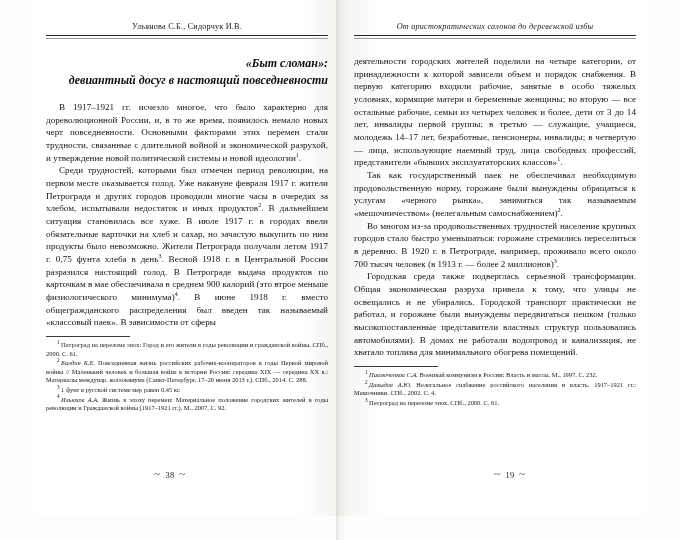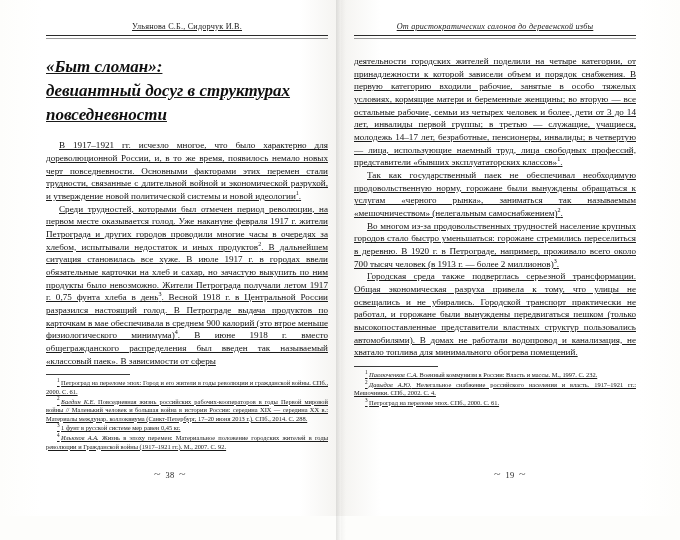--- a/index.html
+++ b/index.html
@@ -21,21 +21,20 @@
     background: #fdfdfb;
     display: flex;
   }
   .page {
     position: relative;
     width: 340px;
     height: 516px;
     box-sizing: border-box;
     padding: 22px 0 16px 0;
     background: linear-gradient(to right, #fcfcfa, #ffffff 20%, #ffffff 80%, #fbfbf9);
-    text-decoration: underline;
   }
   .page.left {
     padding-left: 46px;
     padding-right: 12px;
     background: linear-gradient(to right, #fdfdfb, #ffffff 12%, #ffffff 88%, #f4f3f0);
   }
   .page.right {
     padding-left: 14px;
     padding-right: 44px;
     background: linear-gradient(to right, #f4f3f0, #ffffff 12%, #ffffff 88%, #fdfdfb);
@@ -63,24 +62,24 @@
   }
   .head-rule {
     border: 0;
     border-top: 1.1px solid #2b2b2b;
     border-bottom: 0.5px solid #9a9a9a;
     margin: 0 0 16px 0;
     height: 2px;
   }
 
   .article-title {
-    text-align: left;
+    text-align: right;
     font-weight: bold;
     font-style: italic;
-    font-size: 17px;
+    font-size: 12px;
     line-height: 1.42;
     margin: 6px 0 12px 0;
     color: #0f0f0f;
   }
   .article-title .line { display: block; }
 
   .body-text {
     font-size: 9.15px;
     line-height: 1.385;
     text-align: justify;
@@ -145,21 +144,21 @@
 <body>
 
 <div class="spread">
 
   <div class="page left">
     <div class="running-head">Ульянова С.Б., Сидорчук И.В.</div>
     <hr class="head-rule">
 
     <div class="article-title">
       <span class="line">«Быт сломан»:</span>
-      <span class="line">девиантный досуг в структурах повседневности</span>
+      <span class="line">девиантный досуг в настоящий повседневности</span>
     </div>
 
     <div class="body-text">
       <p><span>В 1917–1921 гг. исчезло многое, что было характерно для дореволюционной России, и, в то же время, появилось немало новых черт повседневности. Основными факторами этих перемен стали трудности, связанные с длительной войной и экономической разрухой, и утверждение новой политической системы и новой идеологии</span><sup>1</sup>.</p>
       <p><span>Среди трудностей, которыми был отмечен период революции, на первом месте оказывается голод. Уже накануне февраля 1917 г. жители Петрограда и других городов проводили многие часы в очередях за хлебом, испытывали недостаток и иных продуктов</span><sup>2</sup><span>. В дальнейшем ситуация становилась все хуже. В июле 1917 г. в городах ввели обязательные карточки на хлеб и сахар, но зачастую выкупить по ним продукты было невозможно. Жители Петрограда получали летом 1917 г. 0,75 фунта хлеба в день</span><sup>3</sup><span>. Весной 1918 г. в Центральной России разразился настоящий голод. В Петрограде выдача продуктов по карточкам в мае обеспечивала в среднем 900 калорий (это втрое меньше физиологического минимума)</span><sup>4</sup><span>. В июне 1918 г. вместо общегражданского распределения был введен так называемый «классовый паек». В зависимости от сферы</span></p>
     </div>
 
     <hr class="fn-rule">
     <div class="footnotes">
       <p class="fn"><sup>1</sup><i></i><span>Петроград на переломе эпох: Город и его жители в годы революции и гражданской войны. СПб., 2000. С. 61.</span></p>

